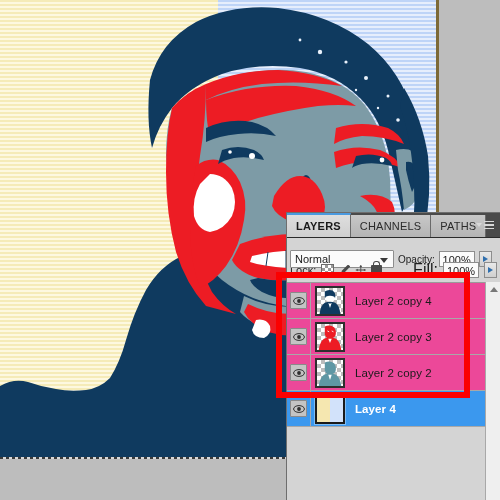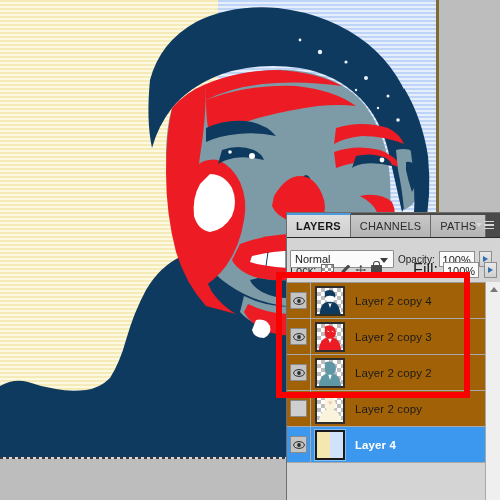--- a/index.html
+++ b/index.html
@@ -97,21 +97,21 @@
     font-size:11px;color:#1a1a1a;text-align:center;line-height:16px;box-sizing:border-box;
   }
 
   
   #layer-list{
     position:absolute;left:0;top:69px;right:0;bottom:0;
     background:#d4d4d4;border-top:1px solid #9a9a9a;overflow:hidden;
   }
   .layer-row{
     position:relative;display:flex;align-items:center;height:36px;
-    border-bottom:1px solid #a8a8a8;box-sizing:border-box;background:#a16207;
+    border-bottom:1px solid #a8a8a8;box-sizing:border-box;background:#ec4899;
   }
   .layer-row.selected{background:#3b98ee;text-align:center;}
   .eye-cell{
     width:24px;height:36px;display:flex;align-items:center;justify-content:center;
     border-right:1px solid #a8a8a8;box-sizing:border-box;flex:0 0 24px;
   }
   .eye-box{width:15px;height:15px;border:1px solid #8a8a8a;background:#c4c4c4;
      display:flex;align-items:center;justify-content:center;border-radius:1px;}
   .eye-box.off{background:#cfcfcf;}
   .thumb-wrap{
@@ -350,33 +350,20 @@
         <div class="thumb-wrap">
           <svg class="thumb-art" viewBox="0 0 30 30" preserveAspectRatio="none">
             <path fill="#5f97a4" d="M9,3 Q15,0 20,4 Q23,9 21,14 Q18,17 14,17 Q10,16 9,12 Z"></path>
             <path fill="#5f97a4" d="M8,17 Q15,14 22,17 Q27,21 28,30 L2,30 Q3,21 8,17 Z"></path>
             <path fill="#ffffff" d="M13,17 L15,23 L17,17 Z"></path>
           </svg>
         </div>
         <span class="layer-name">Layer 2 copy 2</span>
       </div>
 
-      <div class="layer-row">
-        <div class="eye-cell">
-          <span class="eye-box off"></span>
-        </div>
-        <div class="thumb-wrap">
-          <svg class="thumb-art" viewBox="0 0 30 30" preserveAspectRatio="none">
-            <path fill="#fbf4dd" d="M9,3 Q15,0 20,4 Q23,9 21,14 Q18,17 14,17 Q10,16 9,12 Z"></path>
-            <path fill="#fbf4dd" d="M8,17 Q15,14 22,17 Q27,21 28,30 L2,30 Q3,21 8,17 Z"></path>
-            <path fill="#f2cfc3" d="M13,6 Q16,5 18,7 Q17,10 15,10 Q13,9 13,6 Z"></path>
-          </svg>
-        </div>
-        <span class="layer-name">Layer 2 copy</span>
-      </div>
 
       <div class="layer-row selected">
         <div class="eye-cell">
           <span class="eye-box">
             <svg width="12" height="8" viewBox="0 0 12 8">
                 <ellipse cx="6" cy="4" rx="5.4" ry="3.4" fill="none" stroke="#2e2e2e" stroke-width="1"></ellipse>
                 <circle cx="6" cy="4" r="1.9" fill="#2e2e2e"></circle>
               </svg>
           </span>
         </div>

